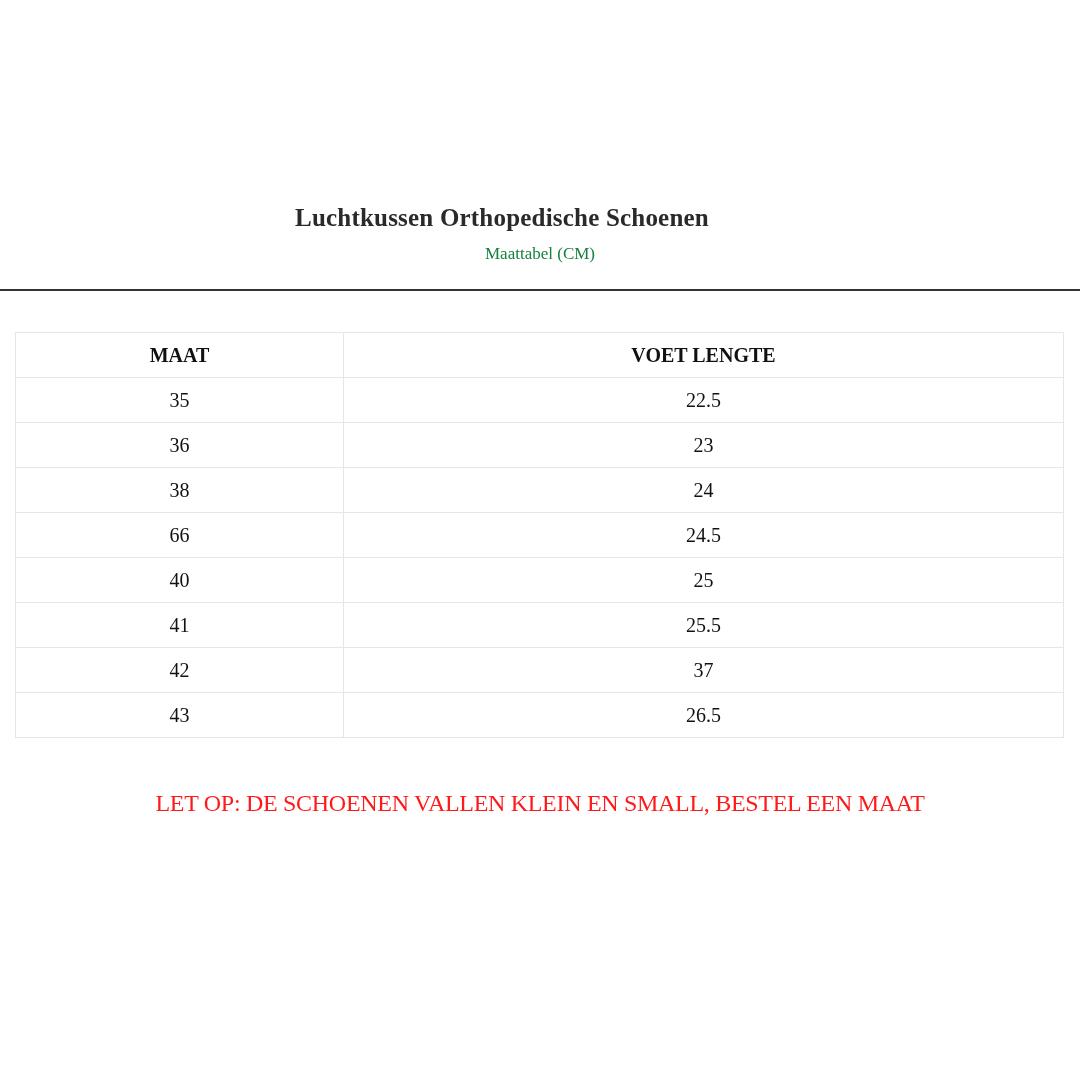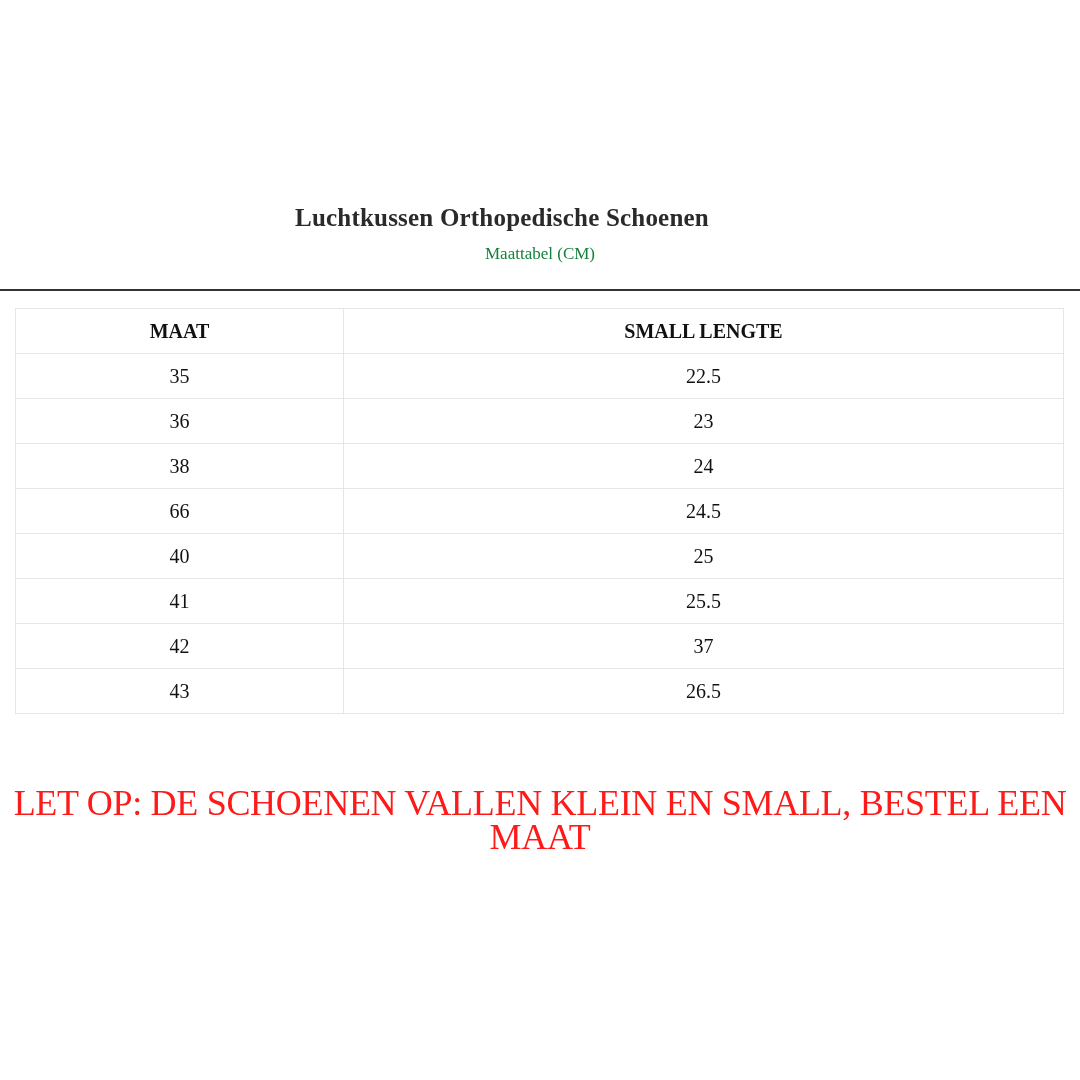--- a/index.html
+++ b/index.html
@@ -1,42 +1,42 @@
 <!DOCTYPE html>
 <html><head>
 <meta charset="utf-8">
 <style>
   html, body { margin:0; padding:0; background:#ffffff; }
   body { width:1080px; height:1080px; position:relative; overflow:hidden; font-family:"Liberation Serif","DejaVu Serif",serif; color:#222; }
   .title { position:absolute; top:204px; left:0; width:1004px; text-align:center; font-size:25px; font-weight:bold; color:#2a2a2a; letter-spacing:0.2px; }
   .subtitle { position:absolute; top:244px; left:0; width:1080px; text-align:center; font-size:17px; color:#15803d; }
   .rule { position:absolute; top:289px; left:0; width:1080px; height:2px; background:#333; }
-  table.size { position:absolute; top:308px; left:15px; width:1049px; border-collapse:collapse; }
+  table.size { position:absolute; top:332px; left:15px; width:1049px; border-collapse:collapse; }
   table.size th, table.size td { border:1.5px solid #e6e6e8; height:44px; padding:0; text-align:center; vertical-align:middle; font-size:20px; color:#111; }
   table.size th { font-weight:bold; }
   table.size td.maat { font-weight:normal; }
   table.size col.c1 { width:328px; }
-  .warning { position:absolute; top:786px; left:0; width:1080px; text-align:center; color:#ff1a1a; font-size:36px; line-height:34px; font-weight:normal; letter-spacing:-0.3px; }
+  .warning { position:absolute; top:786px; left:0; width:1080px; text-align:center; color:#ff1a1a; font-size:24px; line-height:34px; font-weight:normal; letter-spacing:-0.3px; }
 </style>
 </head>
 <body>
 
 <div class="title">Luchtkussen Orthopedische Schoenen</div>
 <div class="subtitle">Maattabel (CM)</div>
 <div class="rule"></div>
 
 <table class="size">
   <colgroup>
       <col class="c1">
       <col>
     </colgroup>
   <thead>
     <tr>
       <th>MAAT</th>
-      <th>SMALL LENGTE</th>
+      <th>VOET LENGTE</th>
     </tr>
   </thead>
   <tbody>
     <tr>
         <td class="maat">35</td>
         <td>22.5</td>
       </tr>
     <tr>
         <td class="maat">36</td>
         <td>23</td>

